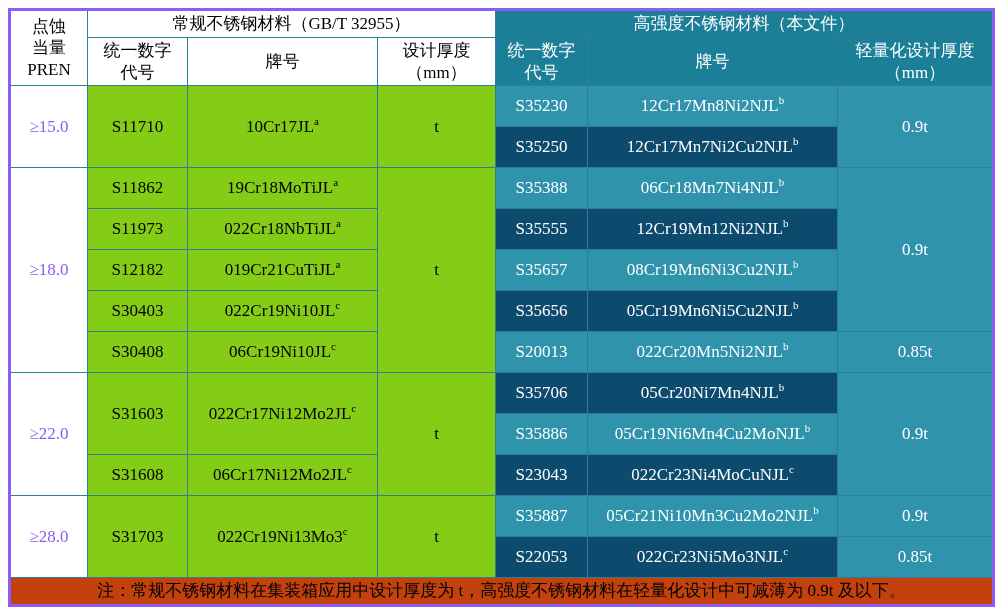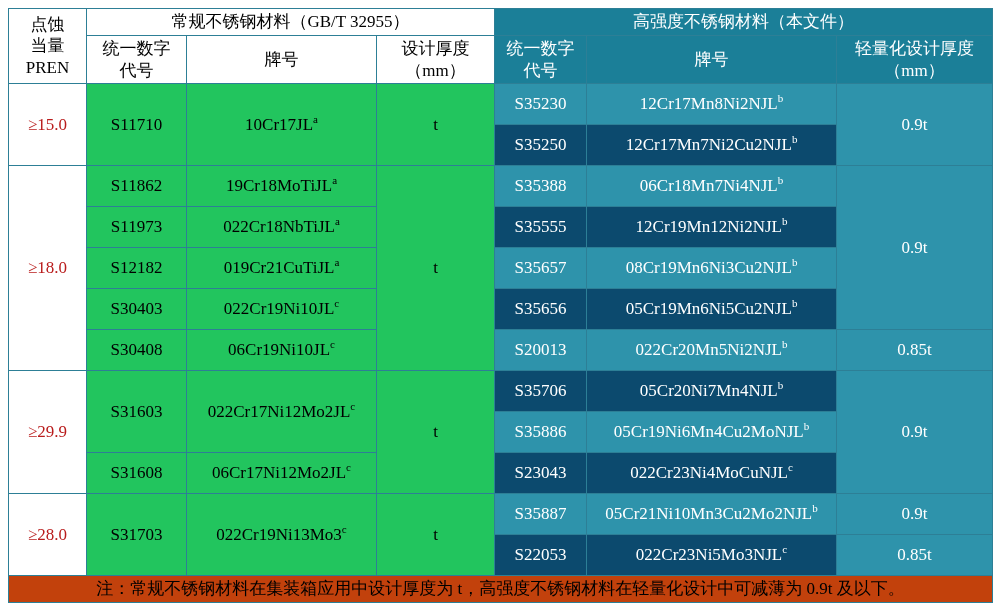--- a/index.html
+++ b/index.html
@@ -18,21 +18,21 @@
     position: relative;
     width: 1000px;
     height: 614px;
     box-sizing: border-box;
   }
   table.spec {
     border-collapse: collapse;
     table-layout: fixed;
     width: 984px;
     margin: 8px;
-    border: 1px solid #8b5cf6;
+    border: 3px solid #8b5cf6;
   }
   table.spec td, table.spec th {
     border: 1px solid #2d7f96;
     text-align: center;
     vertical-align: middle;
     font-weight: normal;
     font-size: 17px;
     line-height: 1.28;
     padding: 2px 3px;
     font-family: "Liberation Serif", serif;
@@ -44,27 +44,27 @@
     font-size: 18px;
     padding: 8px 4px;
   }
   .left-sub {
     background: #ffffff;
     color: #000;
     font-size: 17px;
     padding: 6px 4px;
   }
   .left-cell {
-    background: #22c55e;
+    background: #84cc16;
     color: #000;
     height: 36px;
   }
   .pren-cell {
     background: #ffffff;
-    color: #b91c1c;
+    color: #8b5cf6;
     font-size: 17px;
   }
   
   .right-head {
     background: #1b7f98;
     color: #ffffff;
     font-size: 18px;
     padding: 8px 4px;
     border-color: #ffffff;
     margin-left: 16px;
@@ -189,21 +189,21 @@
       </tr>
       <tr>
         <td class="left-cell">S30408</td>
         <td class="left-cell"><span>06Cr19Ni10JL</span><sup>c</sup></td>
         <td class="right-cell">S20013</td>
         <td class="right-cell"><span>022Cr20Mn5Ni2NJL</span><sup>b</sup></td>
         <td class="right-cell">0.85t</td>
       </tr>
 
       <tr>
-        <td class="pren-cell" rowspan="3">≥29.9</td>
+        <td class="pren-cell" rowspan="3">≥22.0</td>
         <td class="left-cell" rowspan="2">S31603</td>
         <td class="left-cell" rowspan="2"><span>022Cr17Ni12Mo2JL</span><sup>c</sup></td>
         <td class="left-cell" rowspan="3">t</td>
         <td class="right-cell alt">S35706</td>
         <td class="right-cell alt"><span>05Cr20Ni7Mn4NJL</span><sup>b</sup></td>
         <td class="right-cell" rowspan="3">0.9t</td>
       </tr>
       <tr>
         <td class="right-cell">S35886</td>
         <td class="right-cell"><span>05Cr19Ni6Mn4Cu2MoNJL</span><sup>b</sup></td>

